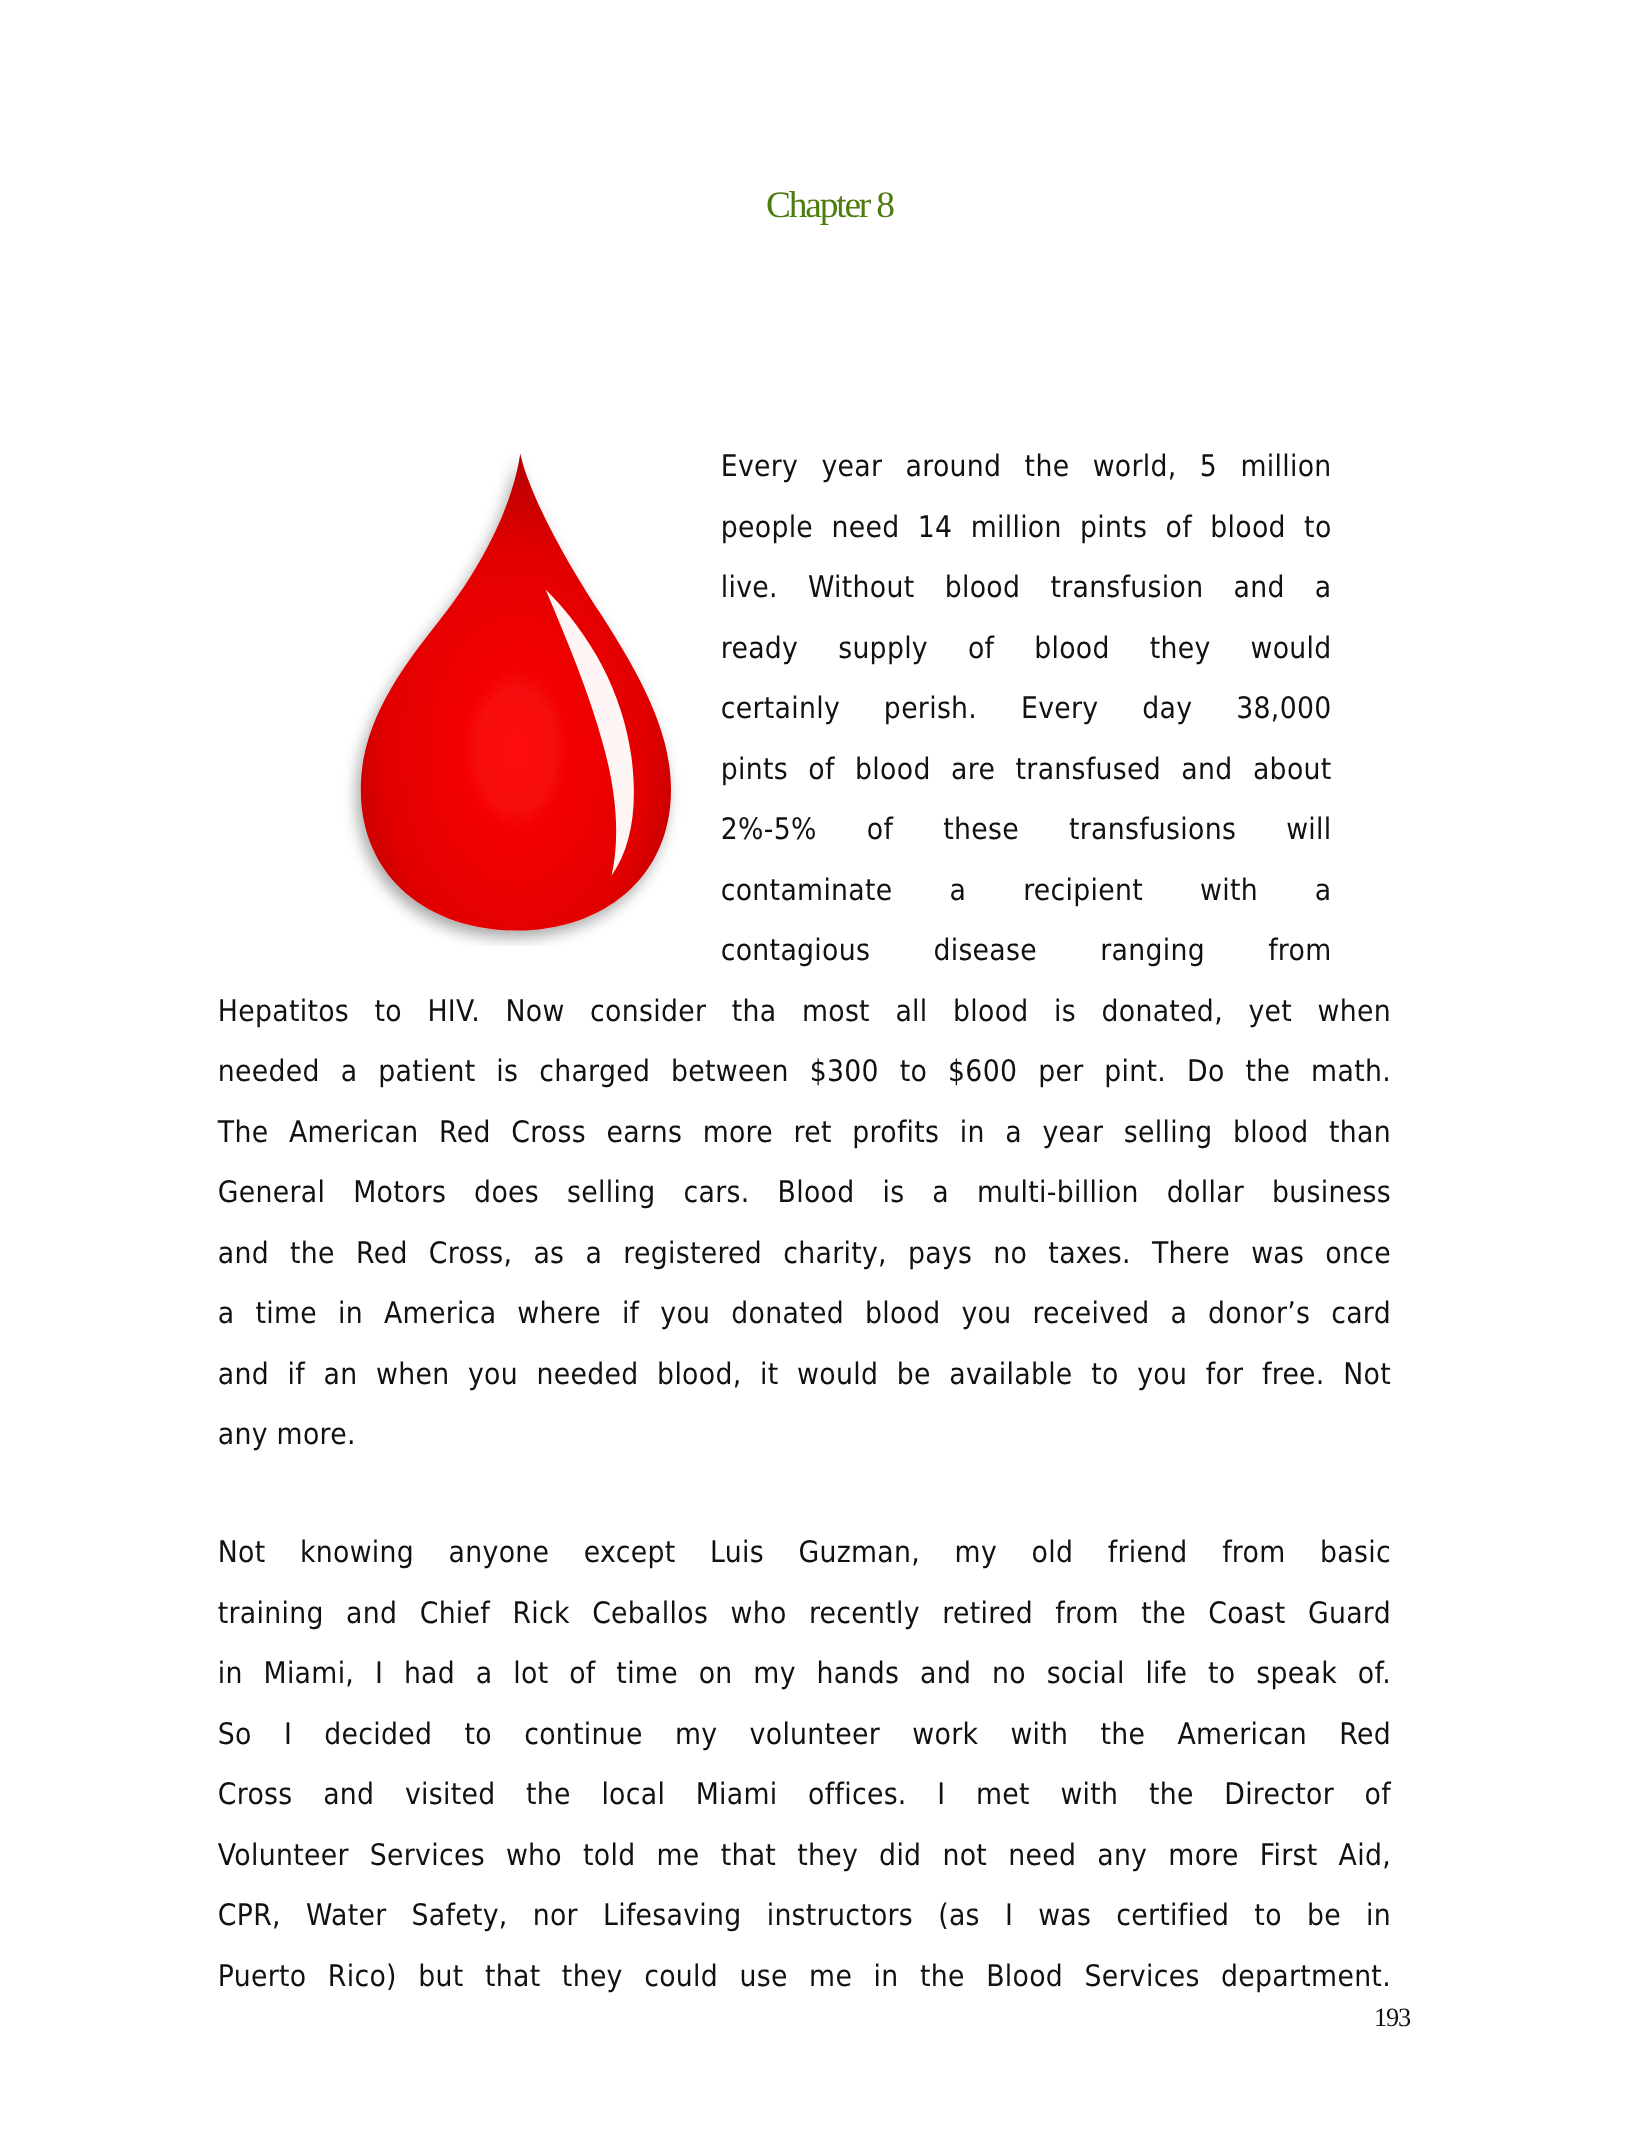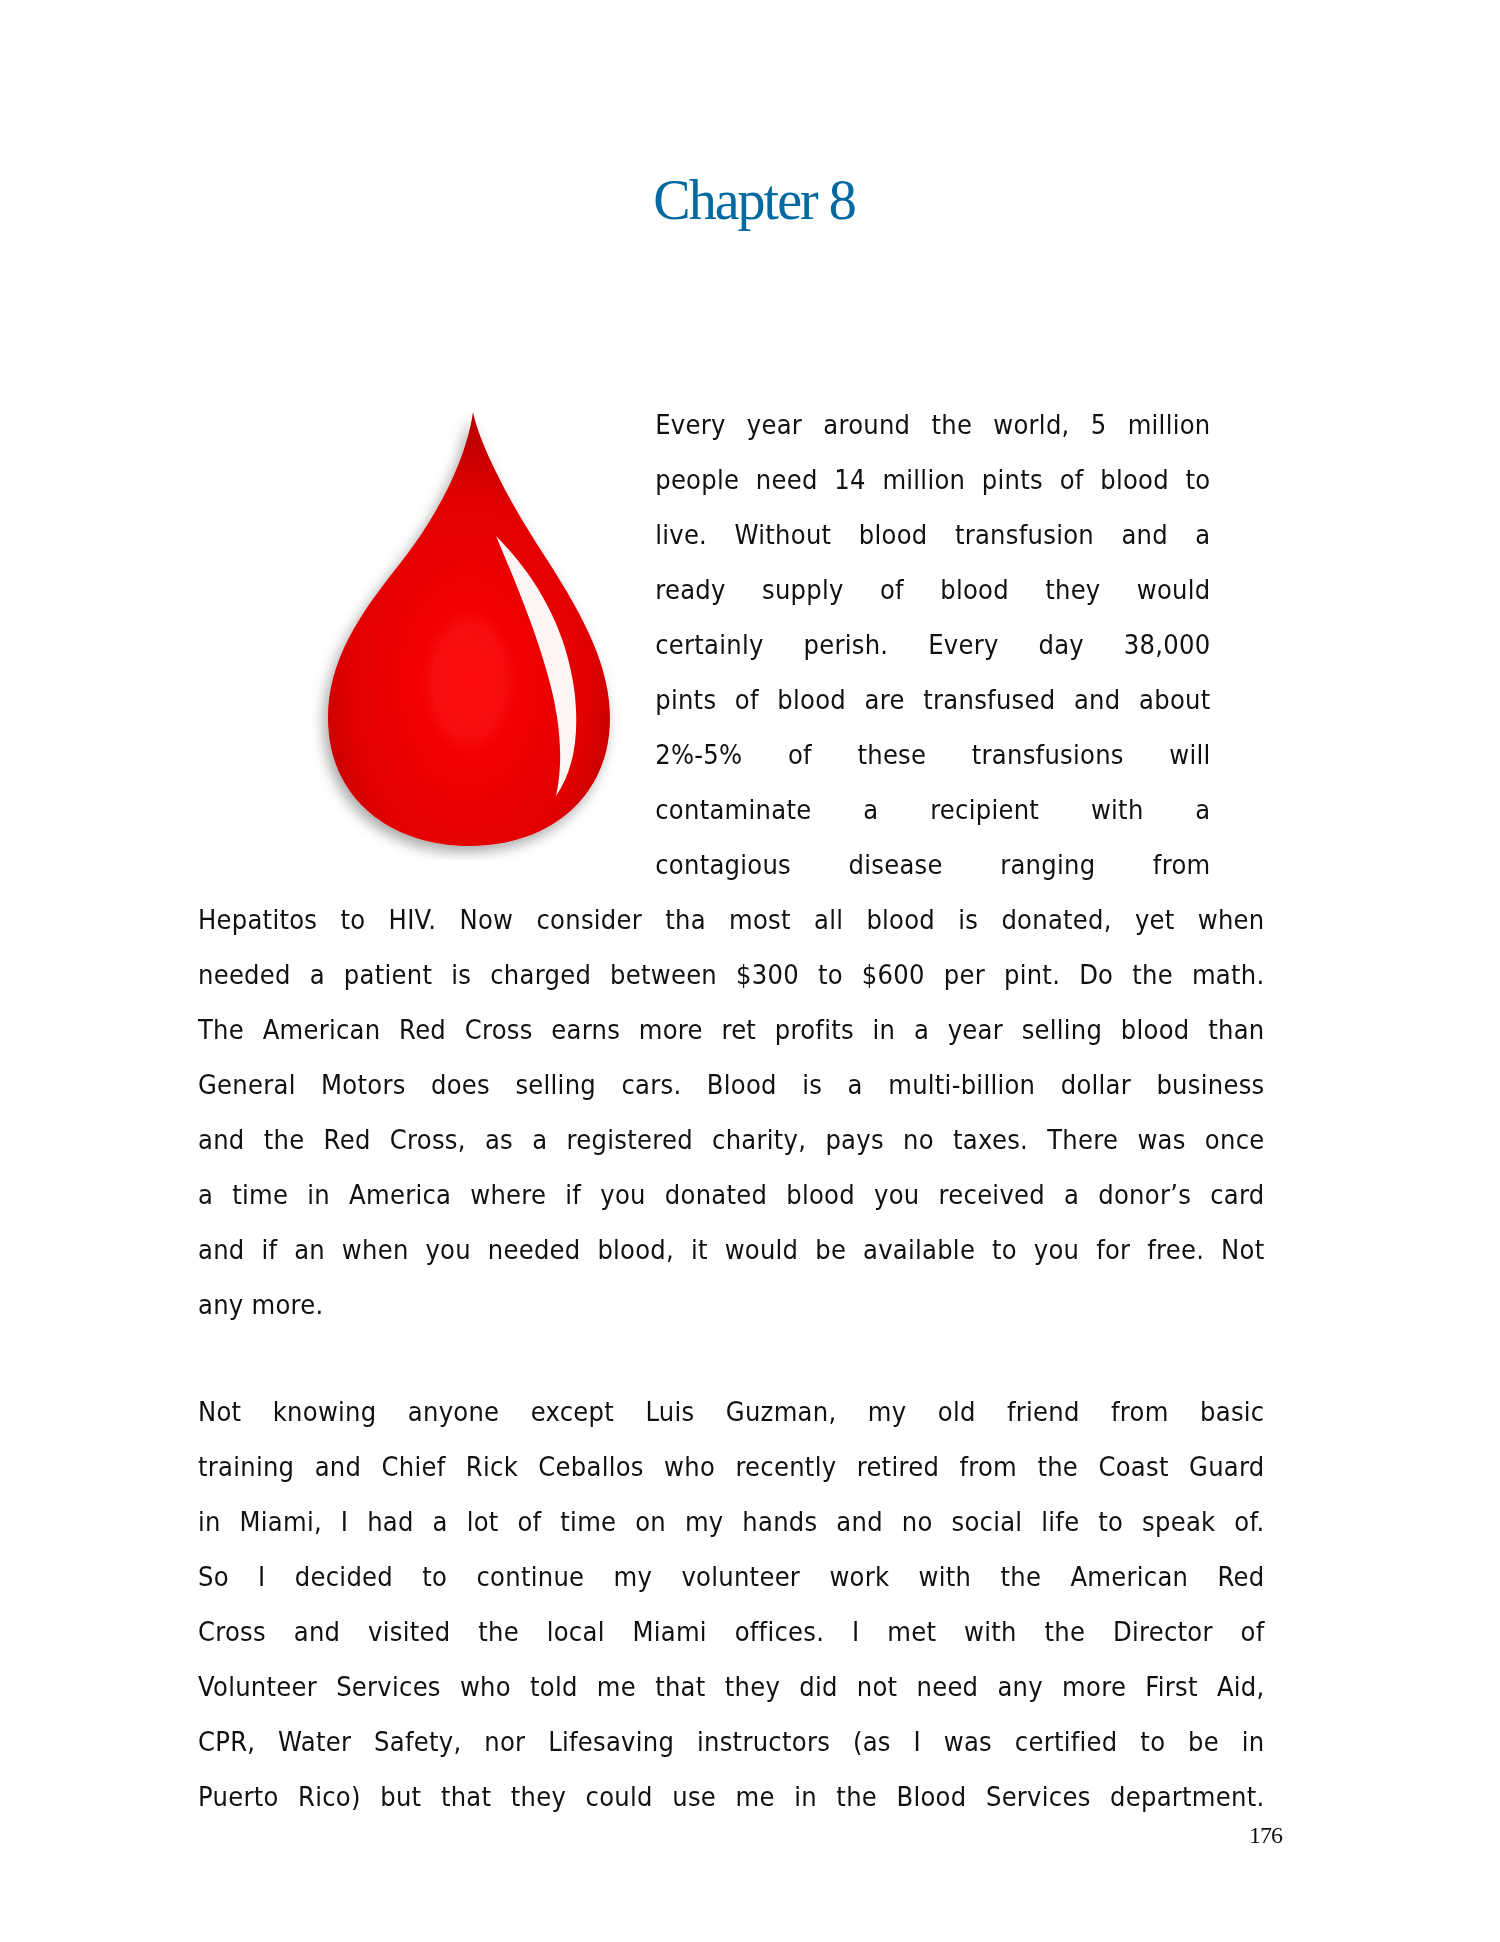--- a/index.html
+++ b/index.html
@@ -2,21 +2,21 @@
 <html><head>
   <meta charset="utf-8">
   <style>
     html, body { margin: 0; padding: 0; background: #ffffff; }
     body { width: 1500px; height: 1942px; position: relative; overflow: hidden; }
     .page { position: absolute; left: 0; top: 0; width: 1500px; height: 1942px; background: #fff; }
     .chapter-label {
       position: absolute; left: 0; width: 1500px; top: 168px;
       text-align: center; padding-left: 8px; box-sizing: border-box;
       font-family: "Liberation Serif", "DejaVu Serif", serif;
-      font-size: 56px; letter-spacing: -2px; color: #0369a1;
+      font-size: 34px; letter-spacing: -2px; color: #4d7c0f;
     }
     .chapter-title {
       position: absolute; left: 0; width: 1500px; top: 258px;
       text-align: center; padding-left: 32px; box-sizing: border-box;
       font-family: "Liberation Serif", "DejaVu Serif", serif;
       font-weight: bold; font-size: 60px; letter-spacing: -4px; color: #000;
     }
     .drop {
       position: absolute; left: 298px; top: 398px; width: 322px; height: 462px;
     }
@@ -157,14 +157,14 @@
         <div class="line" style="left:0;width:1185px;">Volunteer Services who told me that they did not need any more First Aid,</div>
       </div>
     <div class="wrap-f" style="top:1714px;">
         <div class="line" style="left:0;width:1185px;">CPR, Water Safety, nor Lifesaving instructors (as I was certified to be in</div>
       </div>
     <div class="wrap-f" style="top:1769px;">
         <div class="line" style="left:0;width:1185px;">Puerto Rico) but that they could use me in the Blood Services department.</div>
       </div>
   </div>
 
-  <div class="page-number">176</div>
+  <div class="page-number">193</div>
 </div>
 
 </body></html>

